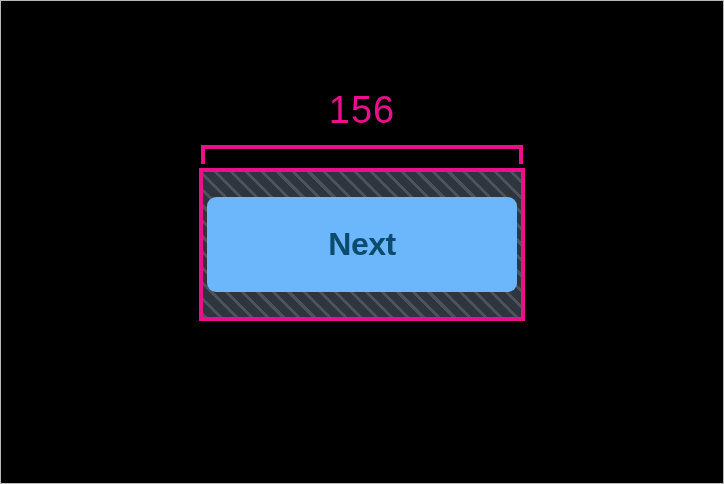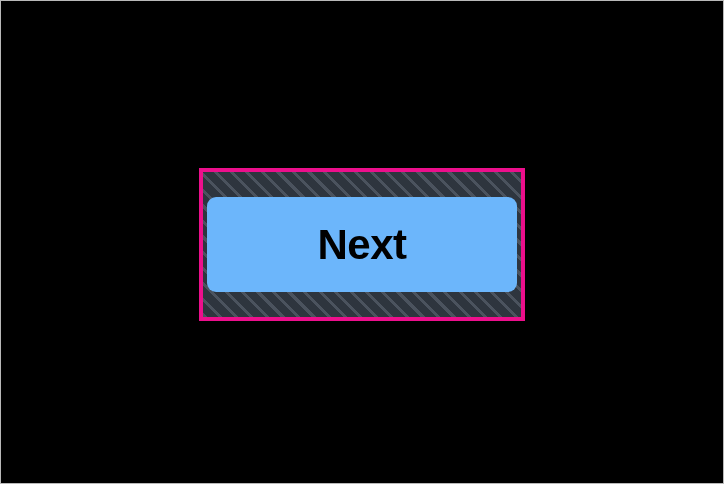--- a/index.html
+++ b/index.html
@@ -56,23 +56,23 @@
   
   #next-button {
     position: absolute;
     left: 4px;
     top: 25px;
     width: 310px;
     height: 95px;
     background: #6cb6fb;
     border: none;
     border-radius: 9px;
-    color: #000000;
+    color: #0c4a6e;
     font-family: "Liberation Sans", sans-serif;
-    font-size: 42px;
+    font-size: 32px;
     font-weight: bold;
     letter-spacing: -0.5px;
     line-height: 95px;
     text-align: center;
     padding: 0;
     cursor: pointer;
   }
 
   
   #width-dimension {
@@ -138,20 +138,24 @@
     line-height: 1;
     white-space: nowrap;
     letter-spacing: 1px;
   }
 </style>
 </head>
 <body>
 
 <div id="inspector-canvas">
 
+  <div id="width-dimension">
+    <div id="width-dimension-bar"></div>
+    <div id="width-dimension-label">156</div>
+  </div>
 
 
   <div id="measured-element">
 
     <div id="element-hatch-fill"></div>
 
     <button id="next-button">Next</button>
   </div>
 
 </div>

